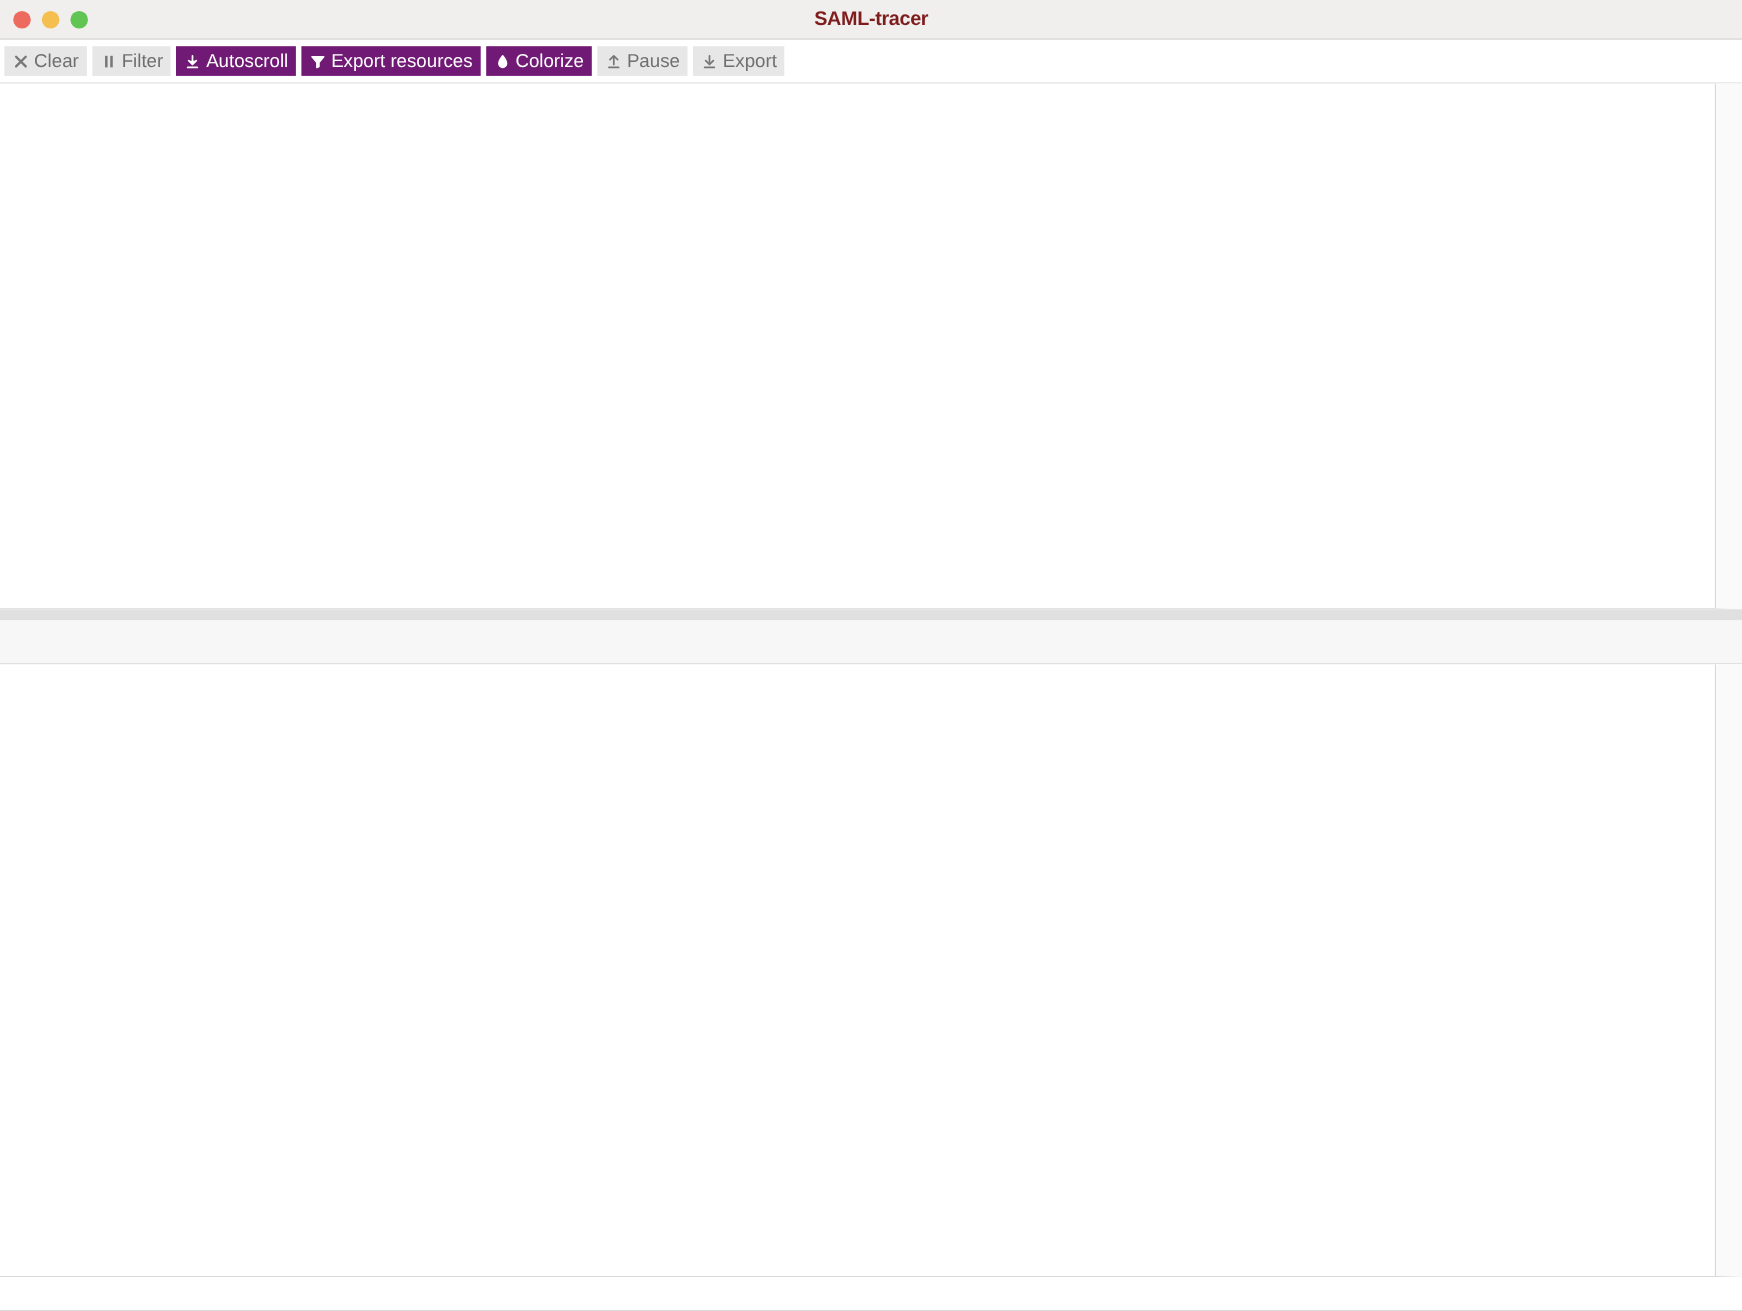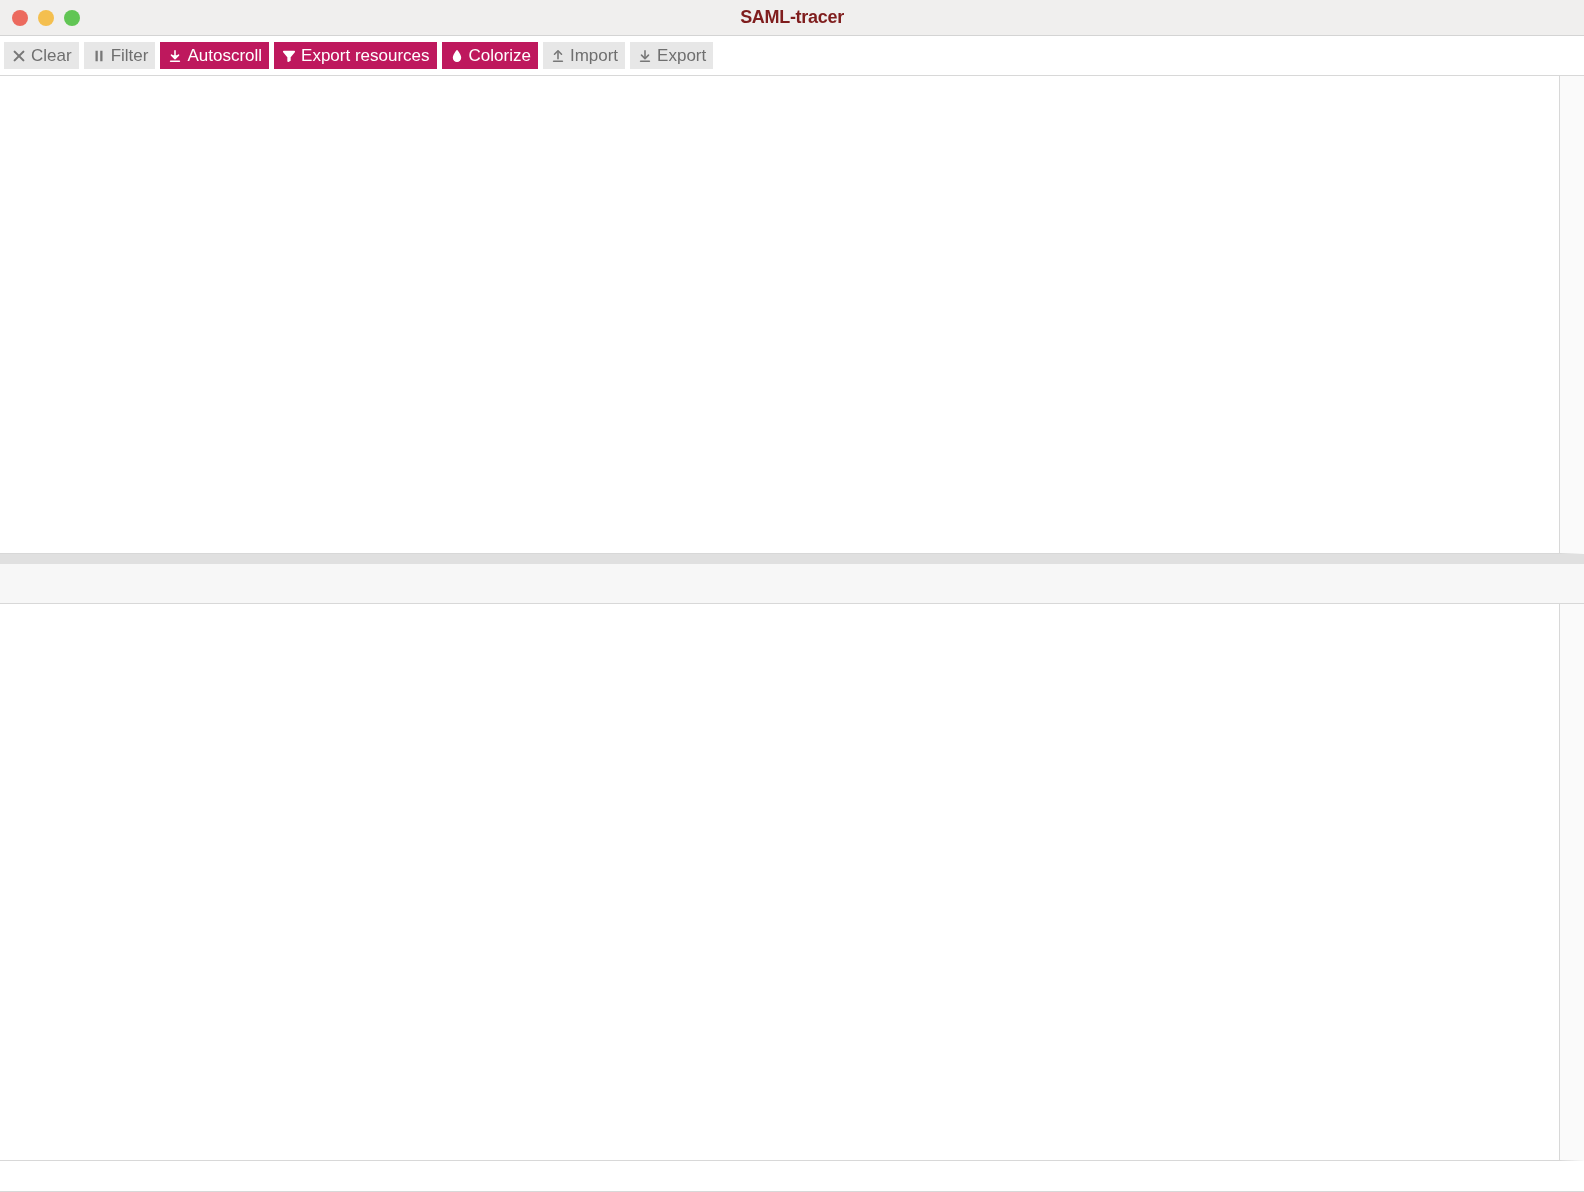--- a/index.html
+++ b/index.html
@@ -61,21 +61,21 @@
       border-radius: 0;
       font-size: 17px;
       cursor: pointer;
       border: none;
       background: #e7e7e7;
       color: #6f6f6f;
       height: 27px;
       line-height: 1;
     }
     .tool-btn.active {
-      background: #be185d;
+      background: #701a75;
       color: #ffffff;
     }
     .tool-btn .icon {
       display: inline-flex;
       align-items: center;
       justify-content: center;
       width: 16px;
       height: 16px;
     }
     .tool-btn .icon svg {
@@ -193,21 +193,21 @@
   </button>
 
   <button class="tool-btn">
     <span class="icon">
       <svg viewBox="0 0 16 16" stroke="#777" stroke-width="1.8" fill="none" stroke-linecap="round" stroke-linejoin="round">
         <line x1="8" y1="11" x2="8" y2="3"></line>
         <polyline points="4,6 8,2 12,6"></polyline>
         <line x1="3" y1="14" x2="13" y2="14"></line>
       </svg>
     </span>
-    <span>Import</span>
+    <span>Pause</span>
   </button>
 
   <button class="tool-btn">
     <span class="icon">
       <svg viewBox="0 0 16 16" stroke="#777" stroke-width="1.8" fill="none" stroke-linecap="round" stroke-linejoin="round">
         <line x1="8" y1="2" x2="8" y2="10"></line>
         <polyline points="4,7 8,11 12,7"></polyline>
         <line x1="3" y1="14" x2="13" y2="14"></line>
       </svg>
     </span>

